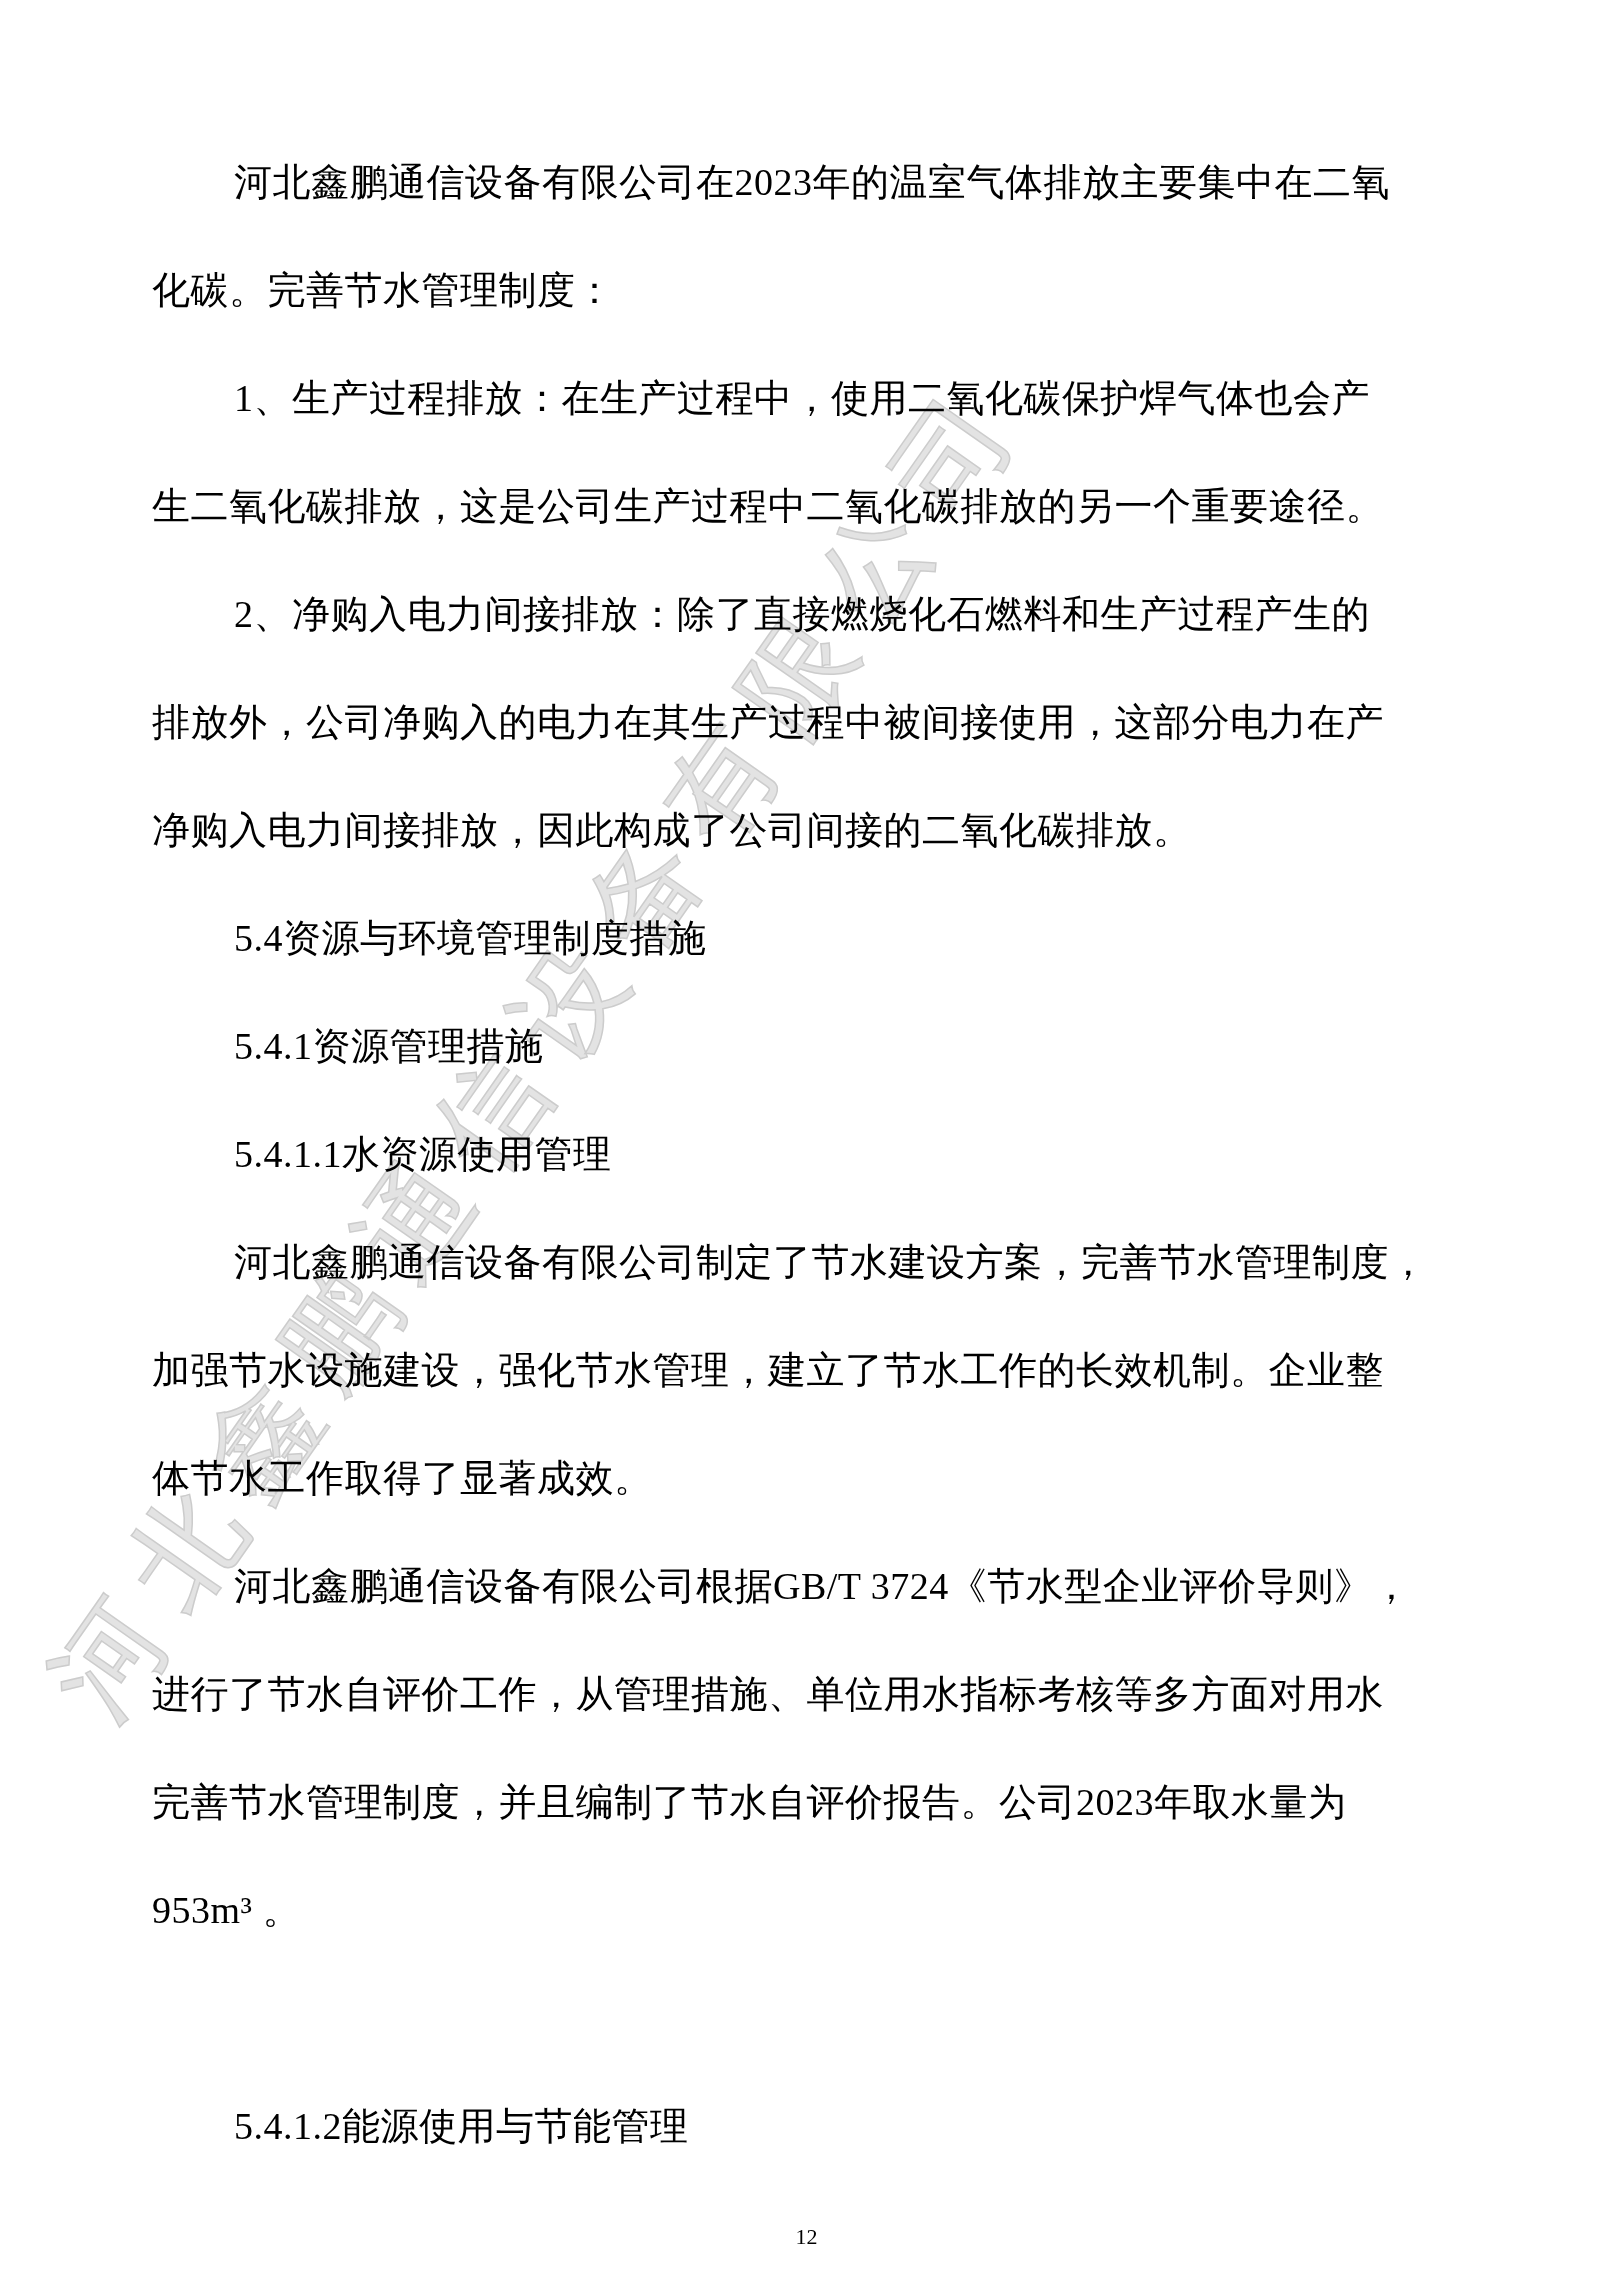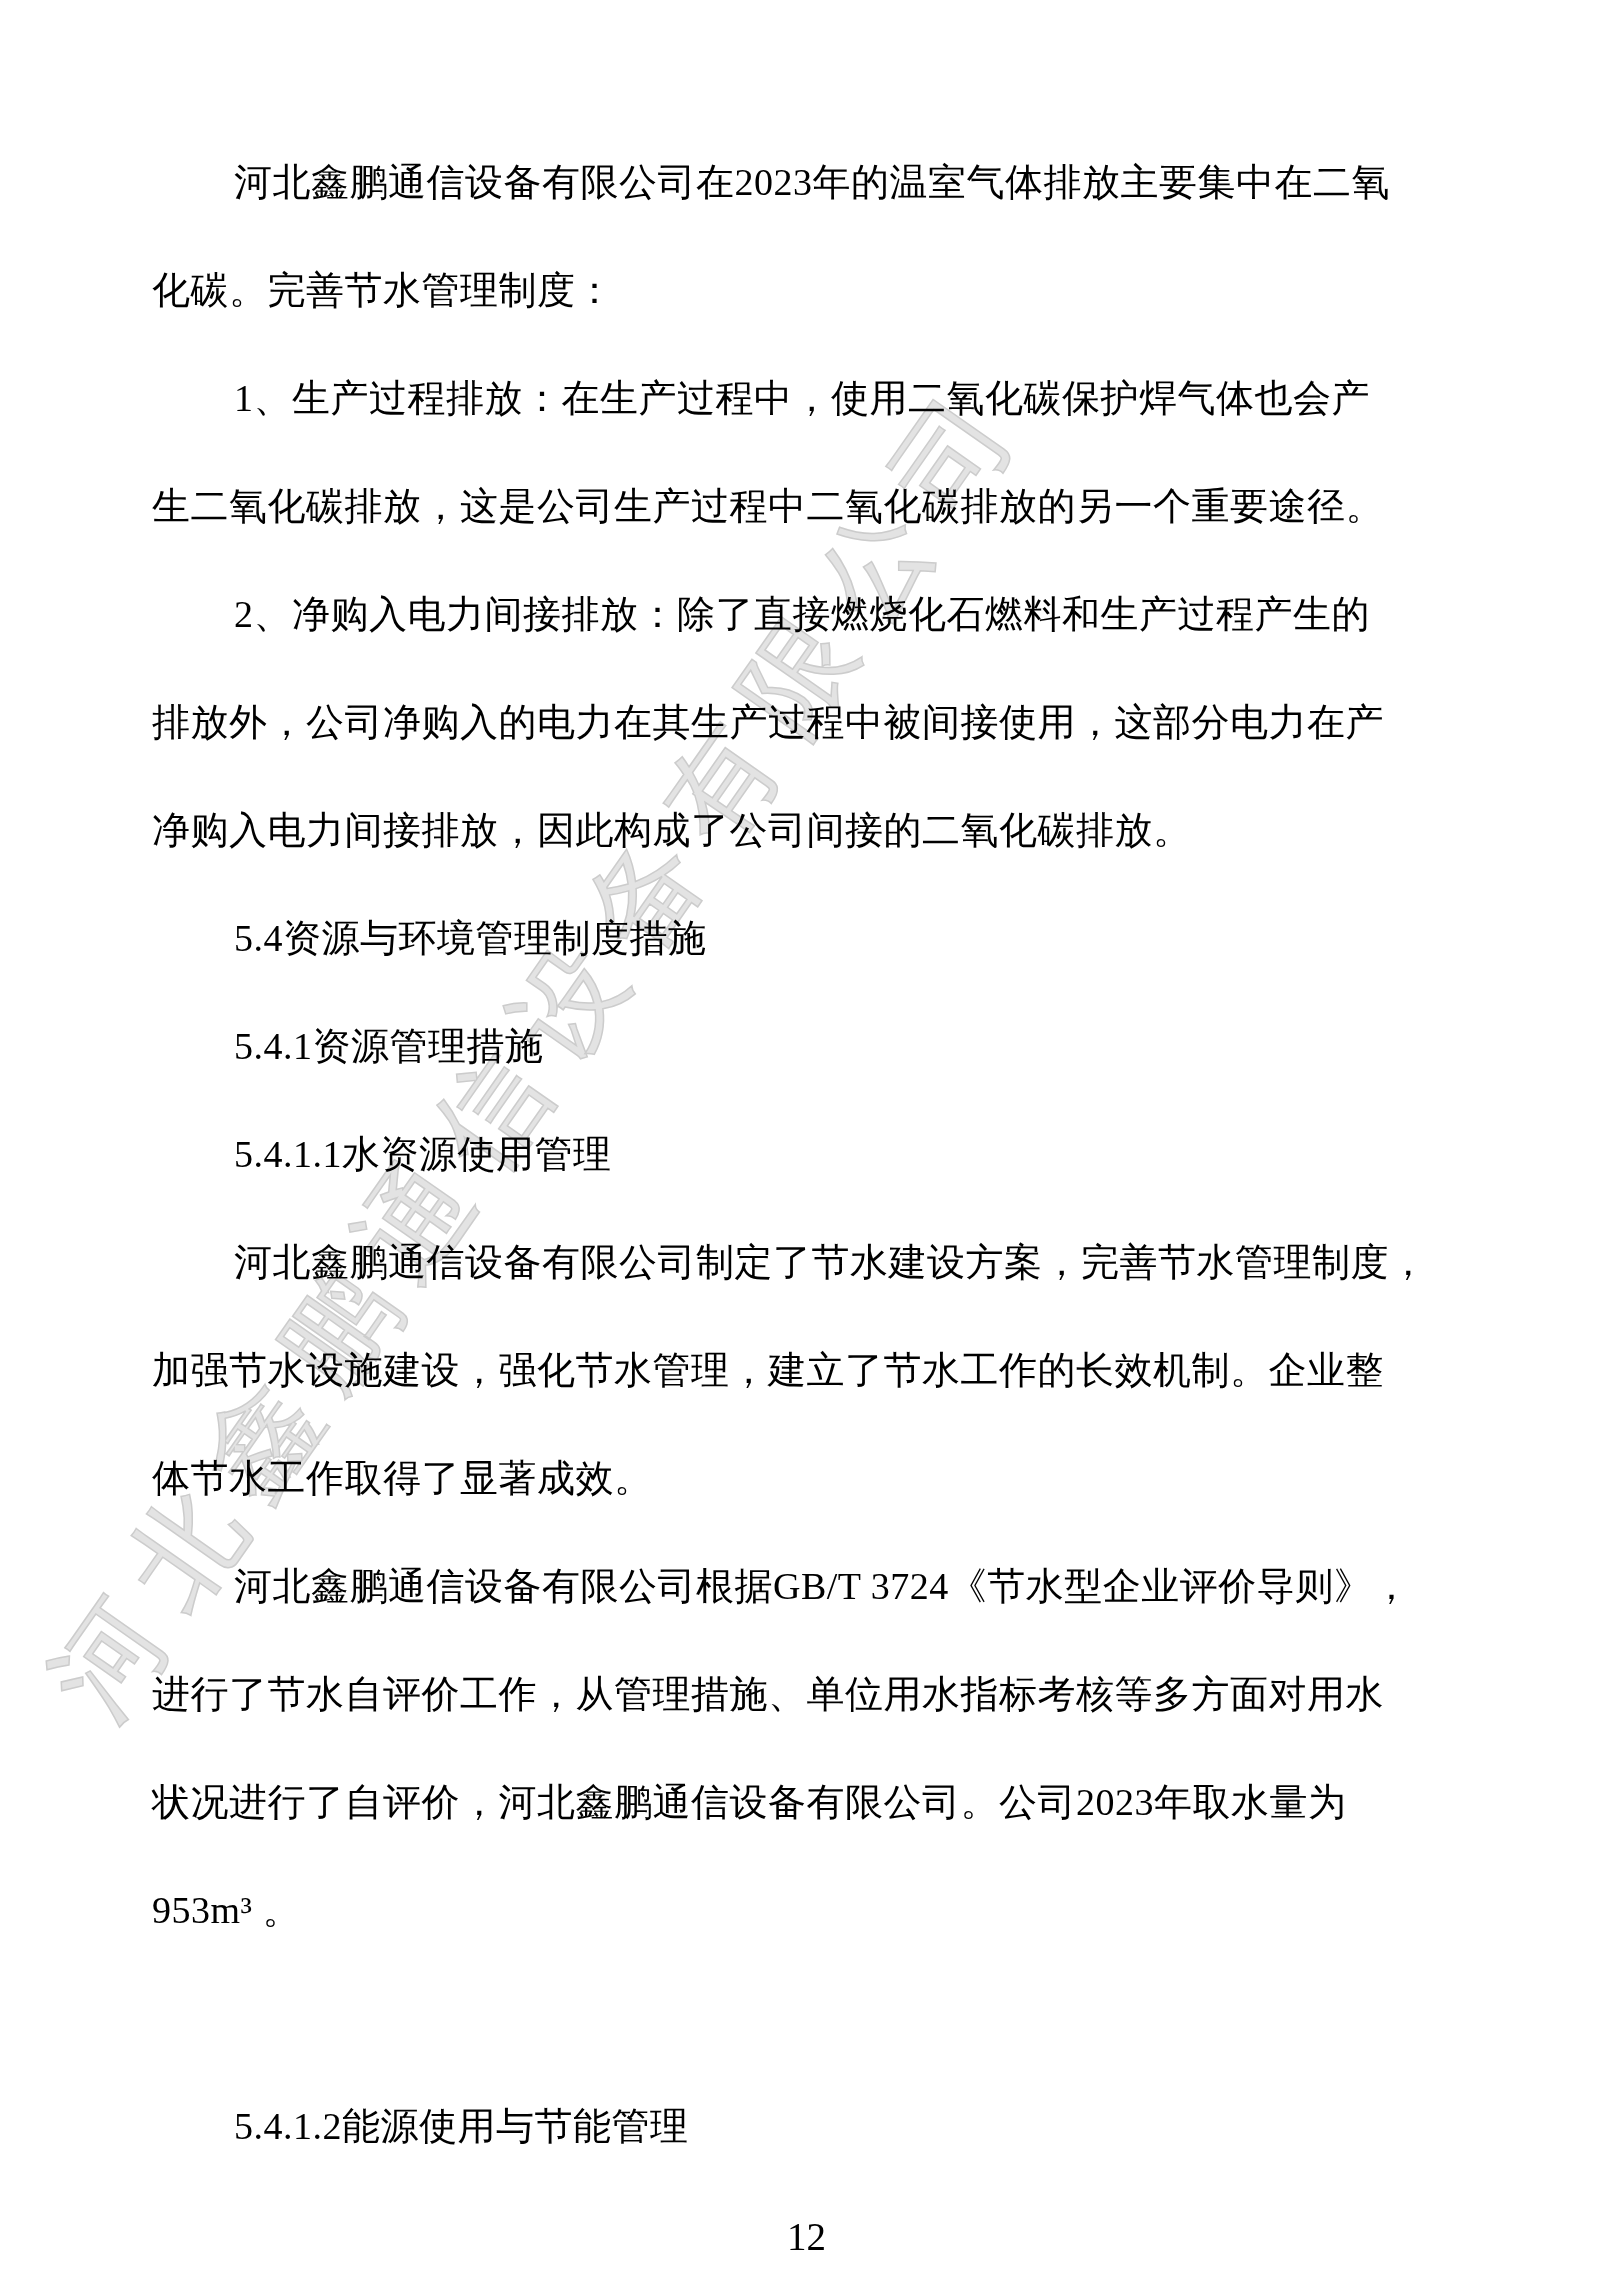--- a/index.html
+++ b/index.html
@@ -51,21 +51,21 @@
   }
   .gap {
     height: 108px;
   }
   .page-number {
     position: absolute;
     left: 0;
     right: 8px;
     top: 2217px;
     text-align: center;
-    font-size: 39px;
+    font-size: 22px;
     line-height: 39px;
     z-index: 2;
   }
 </style>
 </head>
 <body>
 
 <div class="page">
 
   <div class="watermark">河北鑫鹏通信设备有限公司</div>
@@ -79,21 +79,21 @@
     <div class="ln">排放外，公司净购入的电力在其生产过程中被间接使用，这部分电力在产</div>
     <div class="ln">净购入电力间接排放，因此构成了公司间接的二氧化碳排放。</div>
     <div class="ln indent">5.4资源与环境管理制度措施</div>
     <div class="ln indent">5.4.1资源管理措施</div>
     <div class="ln indent">5.4.1.1水资源使用管理</div>
     <div class="ln indent">河北鑫鹏通信设备有限公司制定了节水建设方案，完善节水管理制度，</div>
     <div class="ln">加强节水设施建设，强化节水管理，建立了节水工作的长效机制。企业整</div>
     <div class="ln">体节水工作取得了显著成效。</div>
     <div class="ln indent">河北鑫鹏通信设备有限公司根据GB/T 3724《节水型企业评价导则》，</div>
     <div class="ln">进行了节水自评价工作，从管理措施、单位用水指标考核等多方面对用水</div>
-    <div class="ln">状况进行了自评价，河北鑫鹏通信设备有限公司。公司2023年取水量为</div>
+    <div class="ln">完善节水管理制度，并且编制了节水自评价报告。公司2023年取水量为</div>
     <div class="ln">953m³ 。</div>
     <div class="gap"></div>
     <div class="ln indent">5.4.1.2能源使用与节能管理</div>
   </div>
 
   <div class="page-number">12</div>
 
 </div>
 
 

